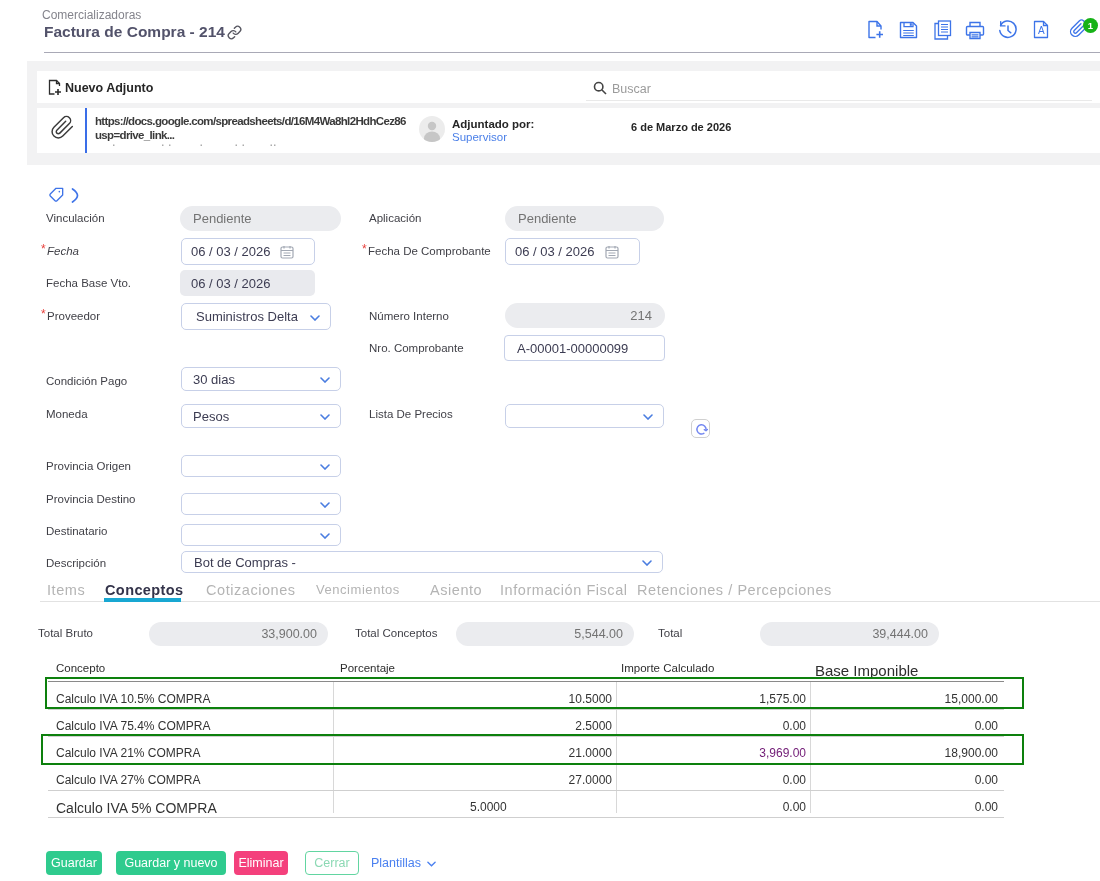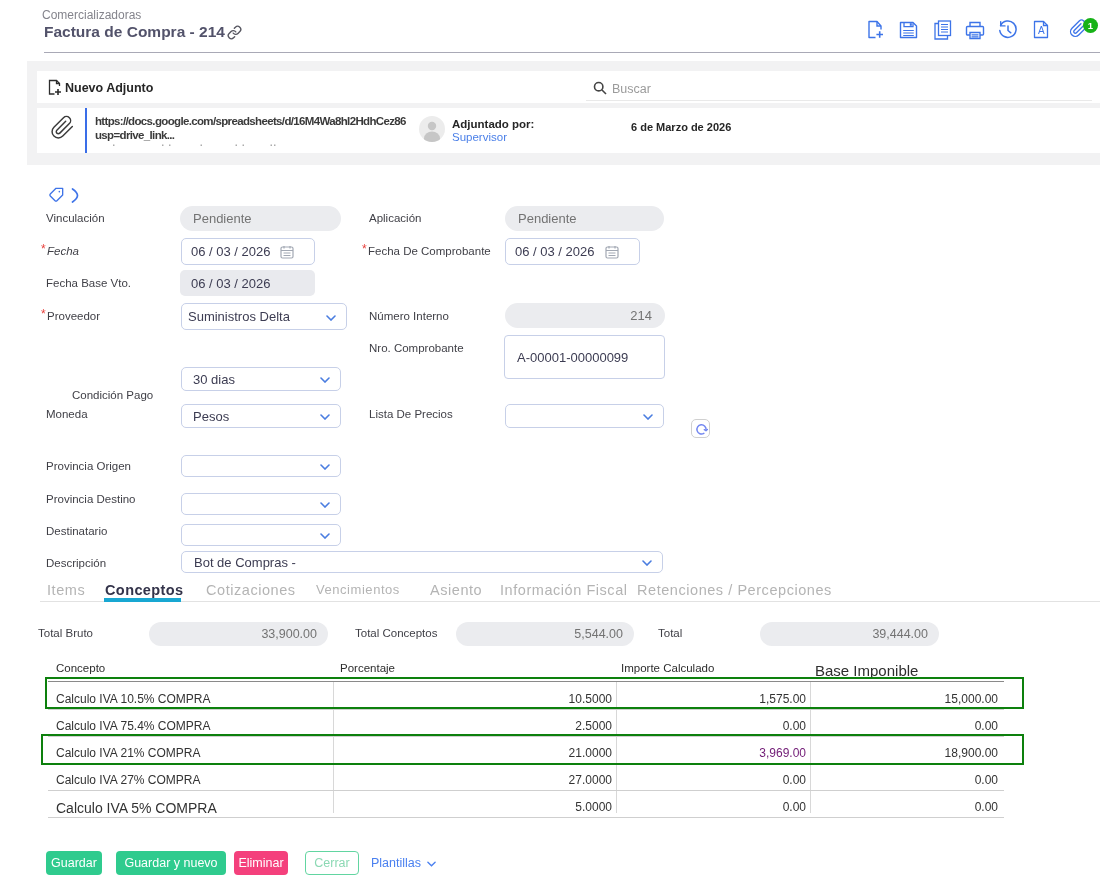--- a/index.html
+++ b/index.html
@@ -128,32 +128,32 @@
       <path d="M1 5.5 H13 M4 1 V3.5 M10 1 V3.5"></path>
       <path d="M3.5 8 H10.5 M3.5 10.5 H10.5" stroke-width="1"></path>
     </svg>
 </div>
 
 <div class="lbl" style="left:46px;top:277px;">Fecha Base Vto.</div>
 <div class="gray" style="left:180px;top:270px;width:135px;height:26px;padding-left:11px;">06&nbsp;/&nbsp;03&nbsp;/&nbsp;2026</div>
 
 <div class="req" style="left:41px;top:307px;">*</div>
 <div class="lbl" style="left:47px;top:310px;">Proveedor</div>
-<div class="inp" style="left:181px;top:303px;width:166px;height:27px;padding-left:6px;">Suministros Delta
+<div class="inp" style="left:181px;top:303px;width:150px;height:27px;padding-left:14px;">Suministros Delta
   <svg class="chev" style="right:10px;top:11px;" viewBox="0 0 10 6" fill="none" stroke="#4a7de0" stroke-width="1.6" stroke-linecap="round">
       <path d="M1 1 L5 5 L9 1"></path>
     </svg>
 </div>
 <div class="lbl" style="left:369px;top:310px;">Número Interno</div>
 <div class="pill" style="left:505px;top:303px;width:160px;height:25px;justify-content:flex-end;padding-right:13px;">214</div>
 
 <div class="lbl" style="left:369px;top:342px;">Nro. Comprobante</div>
-<div class="inp" style="left:504px;top:335px;width:161px;height:44px;padding-left:12px;border-radius:4px;">A-00001-00000099</div>
-
-<div class="lbl" style="left:46px;top:389px;margin-left:26px;">Condición Pago</div>
+<div class="inp" style="left:504px;top:335px;width:161px;height:26px;padding-left:12px;border-radius:4px;">A-00001-00000099</div>
+
+<div class="lbl" style="left:46px;top:375px;">Condición Pago</div>
 <div class="inp" style="left:181px;top:367px;width:160px;height:24px;padding-left:11px;">30 dias
   <svg class="chev" style="right:10px;top:9px;" viewBox="0 0 10 6" fill="none" stroke="#4a7de0" stroke-width="1.6" stroke-linecap="round">
       <path d="M1 1 L5 5 L9 1"></path>
     </svg>
 </div>
 
 <div class="lbl" style="left:46px;top:408px;">Moneda</div>
 <div class="inp" style="left:181px;top:404px;width:160px;height:24px;padding-left:11px;">Pesos
   <svg class="chev" style="right:10px;top:9px;" viewBox="0 0 10 6" fill="none" stroke="#4a7de0" stroke-width="1.6" stroke-linecap="round">
       <path d="M1 1 L5 5 L9 1"></path>
@@ -245,21 +245,21 @@
 <div class="abs" style="left:470px;top:746px;width:142px;text-align:right;font-size:12px;color:#333;">21.0000</div>
 <div class="abs" style="left:664px;top:746px;width:142px;text-align:right;font-size:12px;color:#701a75;">3,969.00</div>
 <div class="abs" style="left:856px;top:746px;width:142px;text-align:right;font-size:12px;color:#333;">18,900.00</div>
 
 <div class="abs" style="left:56px;top:773px;font-size:12px;color:#333;">Calculo IVA 27% COMPRA</div>
 <div class="abs" style="left:470px;top:773px;width:142px;text-align:right;font-size:12px;color:#333;">27.0000</div>
 <div class="abs" style="left:664px;top:773px;width:142px;text-align:right;font-size:12px;color:#333;">0.00</div>
 <div class="abs" style="left:856px;top:773px;width:142px;text-align:right;font-size:12px;color:#333;">0.00</div>
 
 <div class="abs" style="left:56px;top:800px;font-size:14px;color:#333;">Calculo IVA 5% COMPRA</div>
-<div class="abs" style="left:470px;top:800px;width:142px;text-align:right;font-size:12px;color:#333;">5.0000</div>
+<div class="abs" style="left:470px;top:800px;width:142px;font-size:12px;color:#333;">5.0000</div>
 <div class="abs" style="left:664px;top:800px;width:142px;text-align:right;font-size:12px;color:#333;">0.00</div>
 <div class="abs" style="left:856px;top:800px;width:142px;text-align:right;font-size:12px;color:#333;">0.00</div>
 
 <div class="abs" style="left:45px;top:677px;width:979px;height:32px;border:2px solid #0d800d;"></div>
 <div class="abs" style="left:41px;top:734px;width:983px;height:31px;border:2px solid #0d800d;"></div>
 
 <div class="abs" style="left:46px;top:851px;width:56px;height:24px;background:#2fcb8e;border-radius:4px;color:#fff;font-size:12.5px;display:flex;align-items:center;justify-content:center;">Guardar</div>
 <div class="abs" style="left:116px;top:851px;width:110px;height:24px;background:#2fcb8e;border-radius:4px;color:#fff;font-size:12.5px;display:flex;align-items:center;justify-content:center;">Guardar y nuevo</div>
 <div class="abs" style="left:234px;top:851px;width:54px;height:24px;background:#f4407c;border-radius:4px;color:#fff;font-size:12.5px;display:flex;align-items:center;justify-content:center;">Eliminar</div>
 <div class="abs" style="left:305px;top:851px;width:54px;height:24px;background:#fff;border:1px solid #62d5a1;border-radius:4px;color:#8cd9b4;font-size:12.5px;display:flex;align-items:center;justify-content:center;">Cerrar</div>

